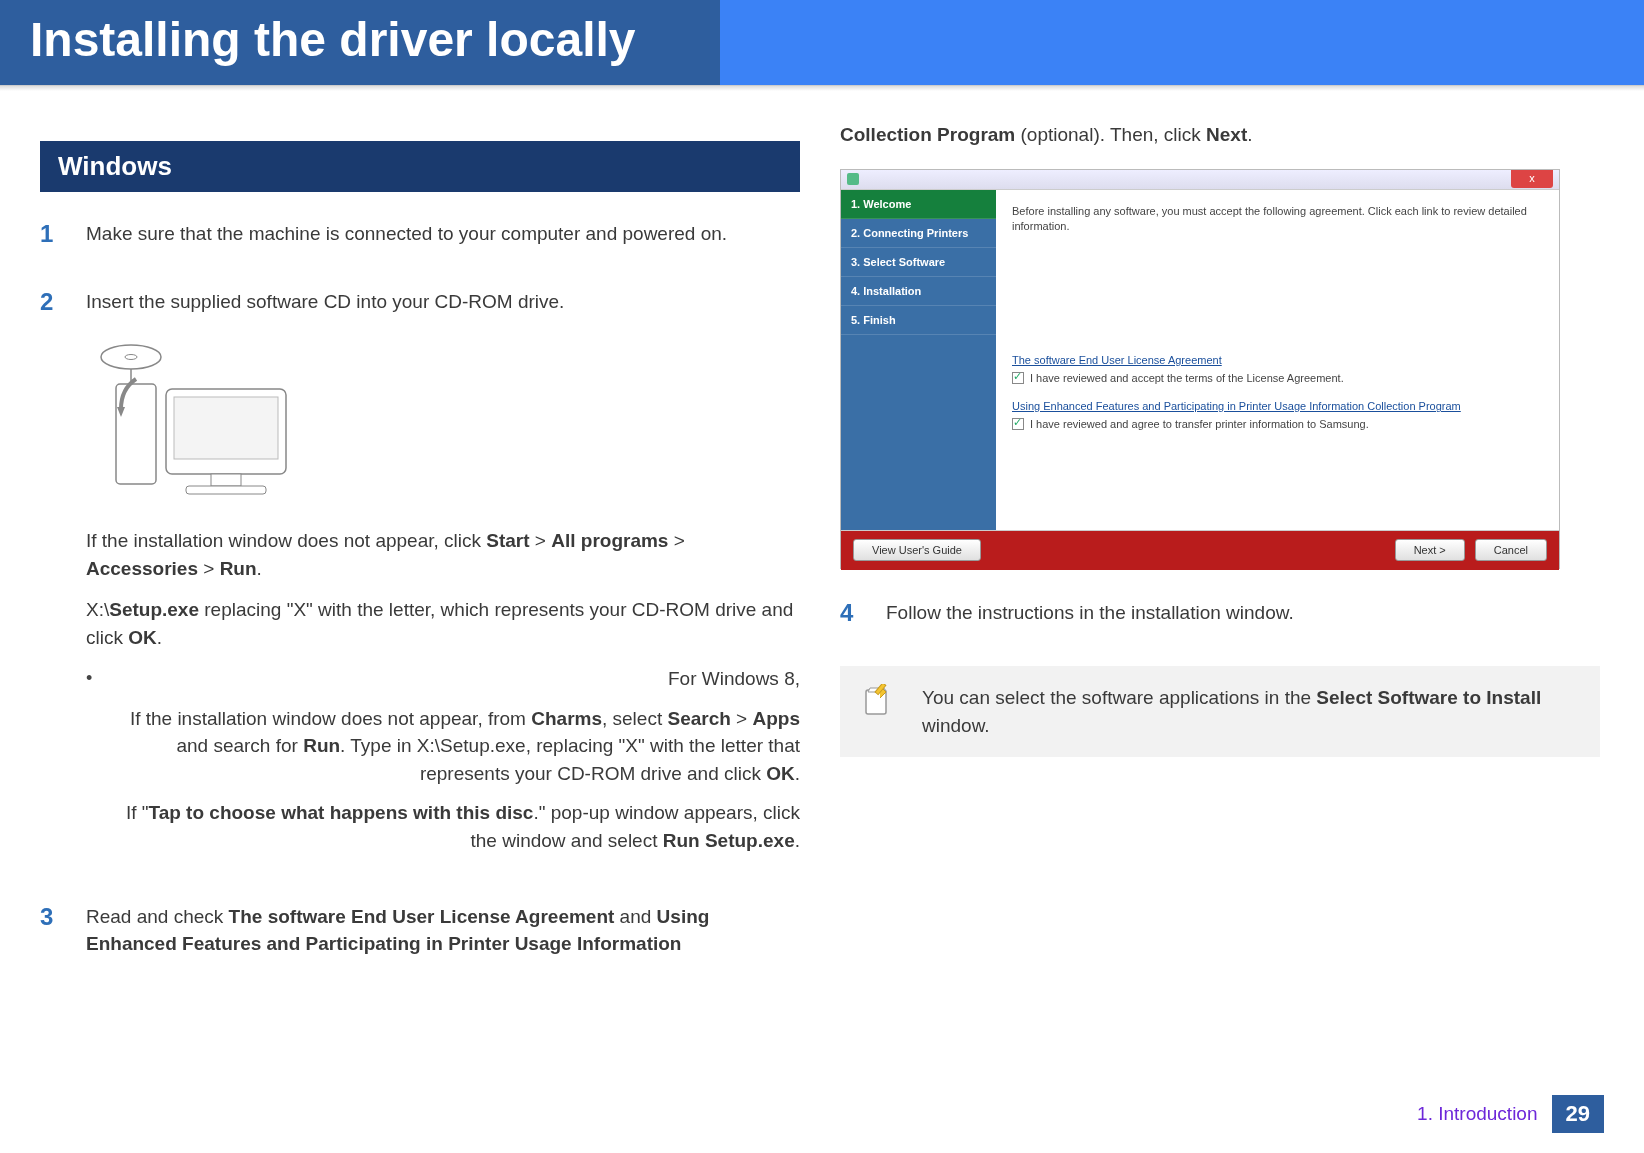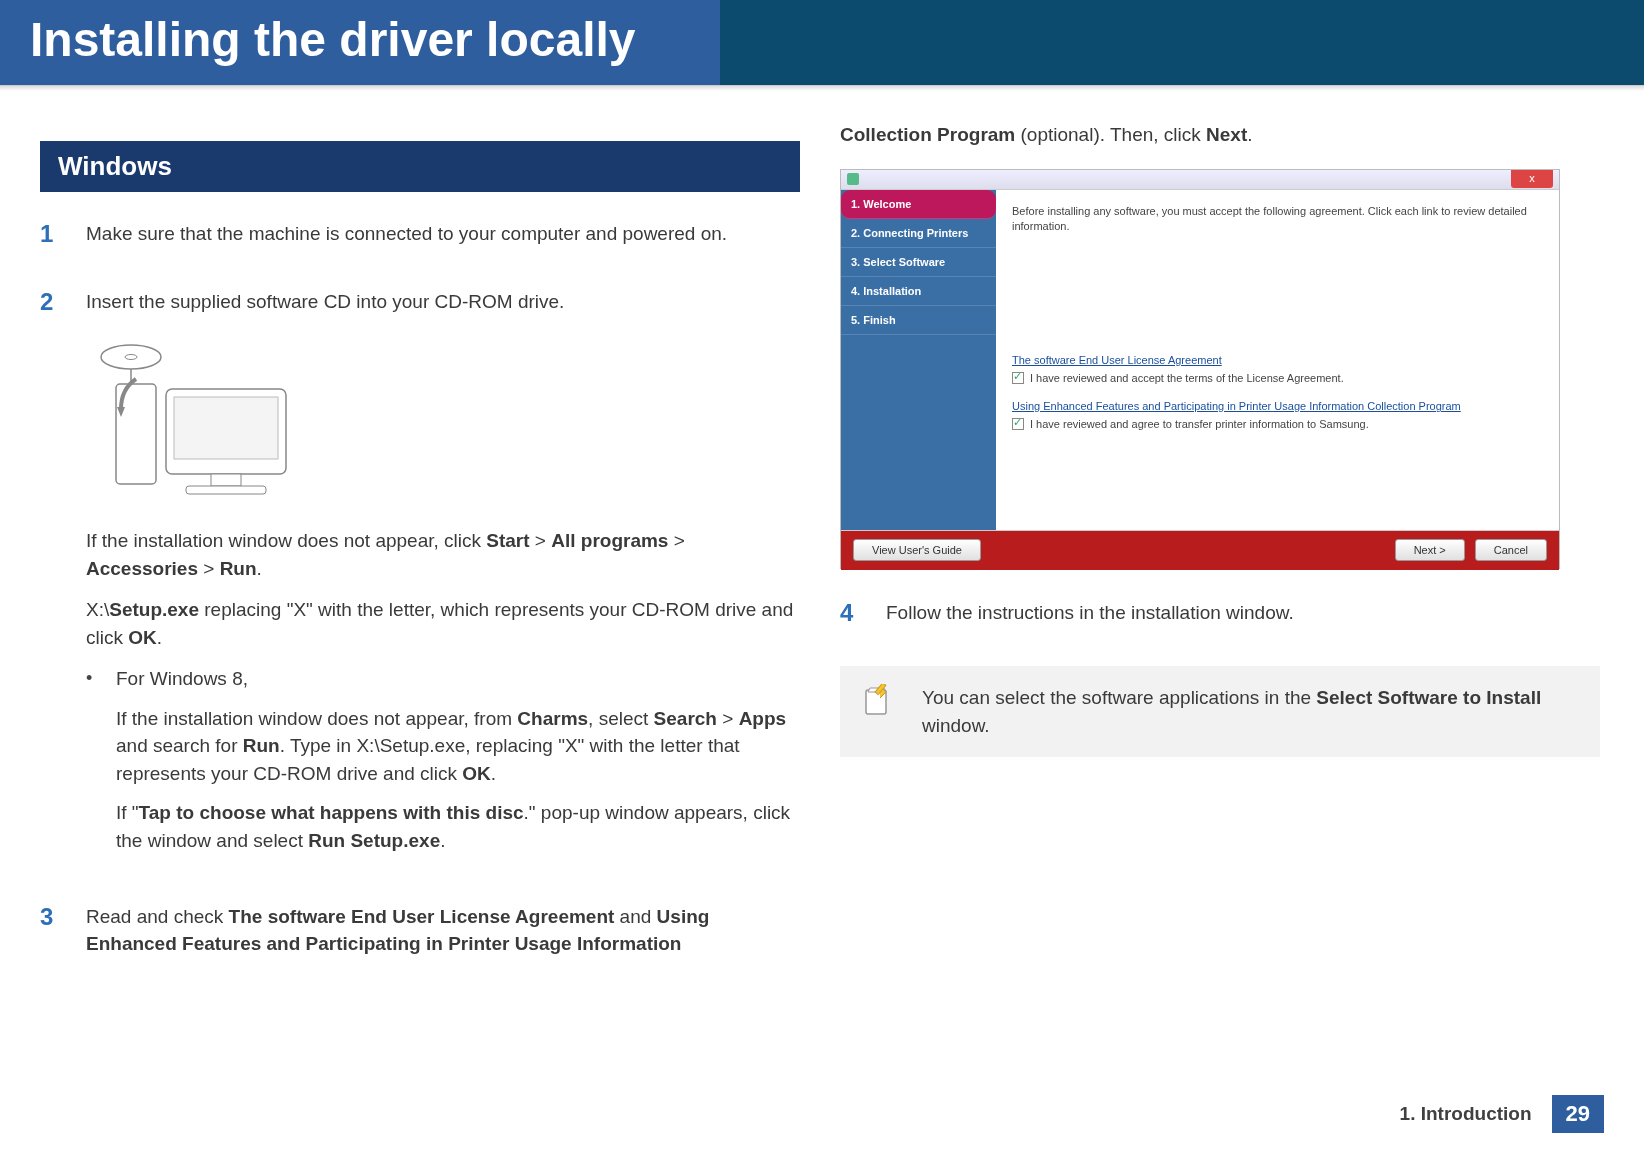--- a/index.html
+++ b/index.html
@@ -5,21 +5,21 @@
   * { box-sizing: border-box; margin: 0; padding: 0; }
   body {
     font-family: "Segoe UI", Arial, sans-serif;
     background: #fff;
     width: 1644px;
     height: 1153px;
     position: relative;
     color: #333;
   }
   .header-bar {
-    background: #0c4a6e;
+    background: #3b82f6;
     position: relative;
   }
   .title-block {
     background: #2e5e9e;
     color: #fff;
     font-size: 48px;
     font-weight: bold;
     padding: 12px 30px 18px 30px;
     display: inline-block;
     min-width: 720px;
@@ -80,21 +80,21 @@
   .bullet-dot {
     font-size: 18px;
     color: #444;
     min-width: 10px;
   }
   .bullet-body {
     font-size: 19px;
     line-height: 1.45;
     color: #3a3a3a;
   }
-  .bullet-body p { margin-bottom: 12px; }
+  .bullet-body p { margin-bottom: 12px; text-align: right; }
   .continuation {
     font-size: 19px;
     line-height: 1.45;
     color: #3a3a3a;
     margin-bottom: 20px;
   }
   
   .installer-shot {
     border: 1px solid #bbb;
     background: #f5f5f5;
@@ -136,22 +136,21 @@
     background: #3a6fa6;
   }
   .sidebar-step {
     color: #fff;
     font-size: 11px;
     font-weight: bold;
     padding: 8px 10px;
     border-bottom: 1px solid rgba(255,255,255,0.15);
   }
   .sidebar-step.active {
-    background: #be185d;
-    border-radius: 9px;
+    background: #15803d;
   }
   .installer-main {
     flex: 1;
     background: #fff;
     padding: 14px 16px;
     font-size: 11px;
     color: #444;
     position: relative;
   }
   .installer-intro {
@@ -222,23 +221,23 @@
   .footer {
     position: absolute;
     bottom: 20px;
     right: 40px;
     display: flex;
     align-items: center;
     gap: 0;
     font-size: 19px;
   }
   .footer-chapter {
-    color: #404040;
-    font-weight: bold;
-    padding-right: 20px;
+    color: #6d28d9;
+    font-weight: normal;
+    padding-right: 14px;
   }
   .footer-page {
     background: #2e5e9e;
     color: #fff;
     font-weight: bold;
     padding: 6px 14px;
     font-size: 22px;
   }
 </style>
 </head>

